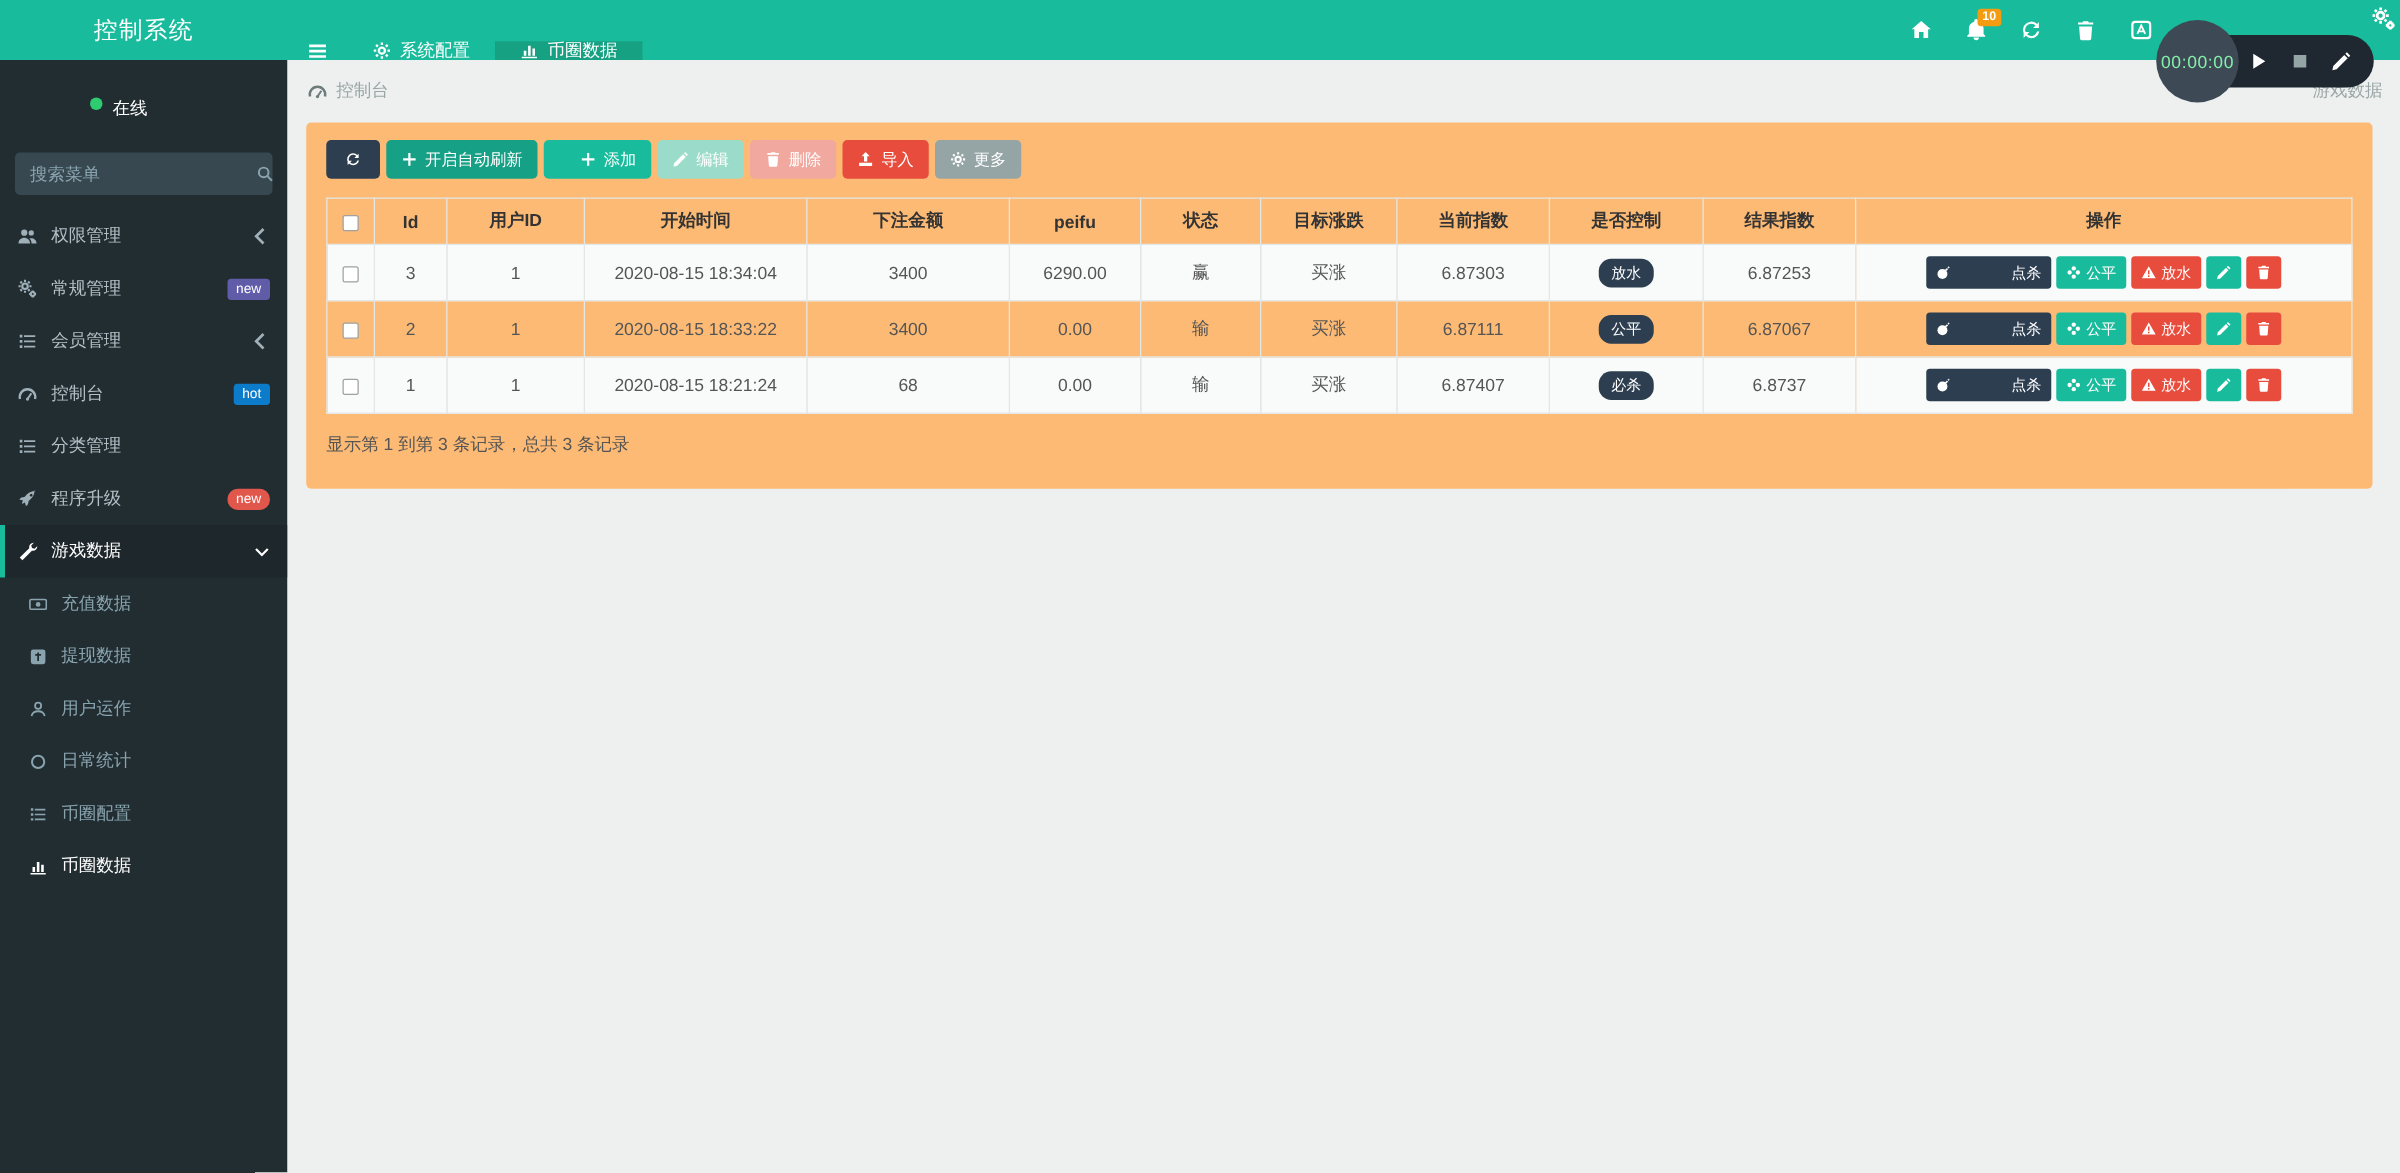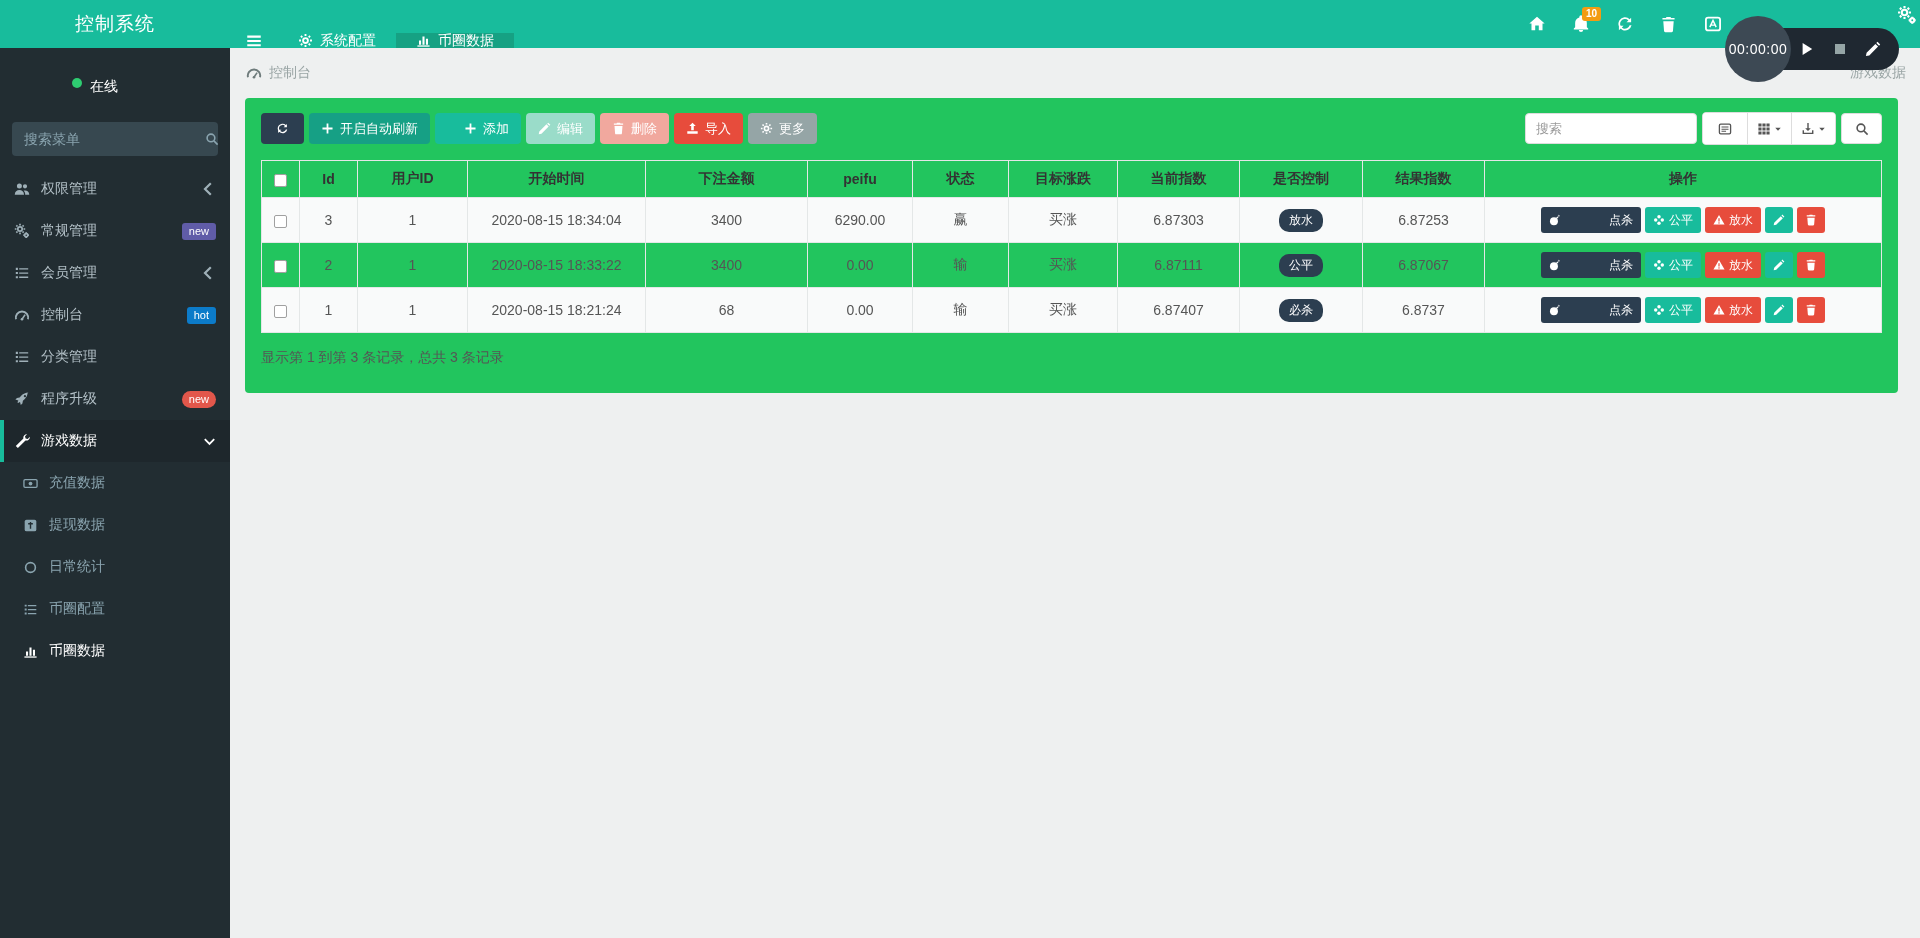--- a/index.html
+++ b/index.html
@@ -15,21 +15,21 @@
   .tab { display:flex; align-items:center; gap:7px; padding:0 20px; color:#fff; font-size:14px; cursor:pointer; }
   .tab.active { background:#16a183; }
   .nav-icons { position:absolute; left:1528px; top:0; height:48px; display:flex; align-items:center; gap:26px; color:#fff; }
   .nav-ic { position:relative; width:18px; height:18px; cursor:pointer; }
   .nav-badge { position:absolute; top:-8px; right:-11px; background:#f39c12; color:#fff; font-size:10px; line-height:1; padding:2px 4px; border-radius:3px; font-weight:bold; }
   .corner-gears { position:absolute; right:3px; top:5px; width:20px; height:20px; color:#fff; cursor:pointer; }
 
   
   .timer { position:absolute; left:1725px; top:16px; width:174px; height:66px; z-index:40; }
   .timer-pill { position:absolute; left:34px; top:12px; width:140px; height:42px; background:#1f2831; border-radius:0 21px 21px 0; display:flex; align-items:center; justify-content:flex-end; gap:17px; padding-right:18px; }
-  .timer-circle { position:absolute; left:0; top:0; width:66px; height:66px; border-radius:50%; background:#3d4954; display:flex; align-items:center; justify-content:center; color:#ffffff; font-size:14px; letter-spacing:.5px; z-index:2; }
+  .timer-circle { position:absolute; left:0; top:0; width:66px; height:66px; border-radius:50%; background:#3d4954; display:flex; align-items:center; justify-content:center; color:#86efac; font-size:14px; letter-spacing:.5px; z-index:2; }
   .timer-btn { width:16px; height:16px; color:#fff; cursor:pointer; }
   .timer-btn.stop { color:#95a5a6; }
 
   
   .sidebar { position:absolute; left:0; top:48px; width:230px; height:890px; background:#222d32; }
   .user-panel { padding:30px 0 6px 72px; display:flex; align-items:flex-start; gap:8px; color:#fff; font-size:14px; }
   .dot { width:10px; height:10px; border-radius:50%; background:#2ecc71; }
   .side-search { margin:20px 12px 12px 12px; height:34px; background:#374850; border-radius:4px; display:flex; align-items:center; padding:0 12px; }
   .side-search input { flex:1; background:transparent; border:none; outline:none; color:#ccd5d9; font-size:14px; font-family:inherit; }
   .side-search input::placeholder { color:#8aa4af; }
@@ -50,21 +50,21 @@
   .submenu .menu-item { padding-left:23px; color:#8aa4af; }
   .submenu .menu-item .ic { width:15px; height:15px; color:#8aa4af; }
   .submenu .menu-item.active-sub { color:#fff; border-left:none; background:transparent; }
   .submenu .menu-item.active-sub .ic { color:#fff; }
 
   
   .content { position:absolute; left:230px; top:48px; width:1690px; height:890px; background:#eef0f0; }
   .breadcrumb-bar { height:50px; display:flex; align-items:center; justify-content:space-between; padding:0 14px 0 16px; color:#9aa5a5; font-size:14px; }
   .breadcrumb-left { display:flex; align-items:center; gap:7px; }
   .breadcrumb-left .ic { color:#6e7b7b; width:16px; height:16px; }
-  .card { margin:0 22px 0 15px; background:#22c55e; border-radius:4px; padding:14px 16px 26px 16px; }
+  .card { margin:0 22px 0 15px; background:#fdba74; border-radius:4px; padding:14px 16px 26px 16px; }
 
   
   .toolbar { display:flex; justify-content:space-between; align-items:center; }
   .tb-left { display:flex; gap:5px; }
   .btn { height:31px; display:inline-flex; align-items:center; justify-content:center; gap:6px; padding:0 12px; border:none; border-radius:4px; color:#fff; font-size:13px; font-family:inherit; cursor:pointer; }
   .btn .ic { width:13px; height:13px; }
   .btn-navy { background:#2c3e50; padding:0 15px; }
   .btn-dgreen { background:#16a085; }
   .btn-green { background:#18bc9c;padding-left:29px; }
   .btn-green-dis { background:#9adcc9; cursor:default; }
@@ -376,20 +376,26 @@
       <svg class="ic">
           <use href="#i-money"></use>
         </svg>
       <span>充值数据</span>
     </li>
     <li class="menu-item">
       <svg class="ic">
           <use href="#i-transfer"></use>
         </svg>
       <span>提现数据</span>
+    </li>
+    <li class="menu-item">
+      <svg class="ic">
+          <use href="#i-user-o"></use>
+        </svg>
+      <span>用户运作</span>
     </li>
     <li class="menu-item">
       <svg class="ic">
           <use href="#i-circle-o"></use>
         </svg>
       <span>日常统计</span>
     </li>
     <li class="menu-item">
       <svg class="ic">
           <use href="#i-list"></use>
@@ -452,51 +458,20 @@
             <svg class="ic">
               <use href="#i-upload"></use>
             </svg>
             <span>导入</span>
           </button>
         <button class="btn btn-gray">
             <svg class="ic">
               <use href="#i-gear"></use>
             </svg>
             <span>更多</span>
-          </button>
-      </div>
-      <div class="tb-right">
-        <input type="text" class="search-input" placeholder="搜索" style="">
-        <div class="btn-group">
-          <button class="wbtn">
-              <svg class="ic">
-                <use href="#i-listalt"></use>
-              </svg>
-            </button>
-          <button class="wbtn">
-              <svg class="ic">
-                <use href="#i-th"></use>
-              </svg>
-              <svg class="ic caret">
-                <use href="#i-caret"></use>
-              </svg>
-            </button>
-          <button class="wbtn">
-              <svg class="ic">
-                <use href="#i-export"></use>
-              </svg>
-              <svg class="ic caret">
-                <use href="#i-caret"></use>
-              </svg>
-            </button>
-        </div>
-        <button class="sbtn">
-            <svg class="ic">
-              <use href="#i-search"></use>
-            </svg>
           </button>
       </div>
     </div>
 
     <table>
       <colgroup>
         <col style="width:38px">
           <col style="width:58px">
           <col style="width:110px">
           <col style="width:178px">

